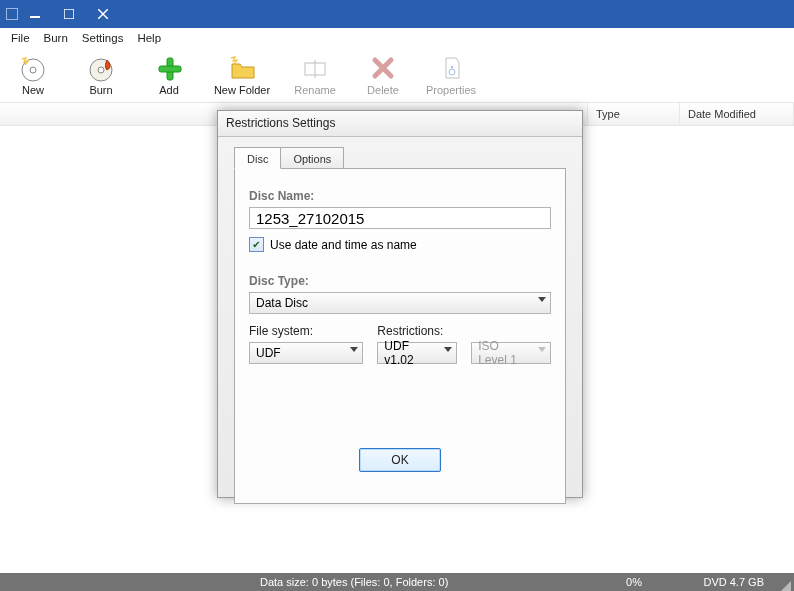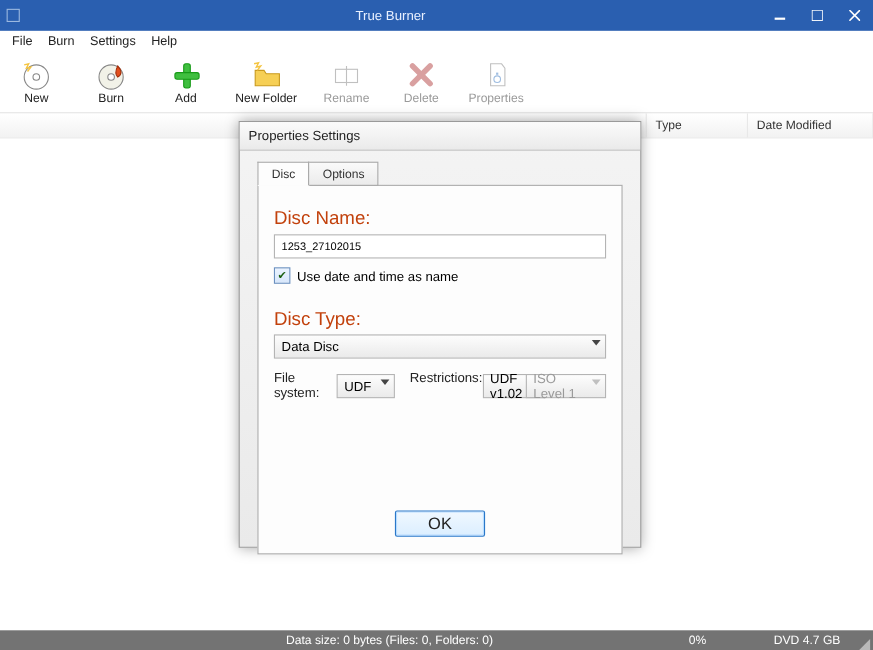--- a/index.html
+++ b/index.html
@@ -26,42 +26,41 @@
   .status-media{position:absolute;right:30px;}
   .status-tri{position:absolute;right:3px;bottom:0;width:0;height:0;border-right:10px solid rgba(255,255,255,0.5);border-top:10px solid transparent;}
 
   .overlay{position:absolute;left:217px;top:110px;width:364px;height:386px;background:linear-gradient(#f4f4f4,#eaeaea);border:1px solid #9a9a9a;box-shadow:0 0 12px rgba(0,0,0,.35);padding:0;}
   .dlg-title{height:25px;background:linear-gradient(#fbfbfb,#eaeaea);border-bottom:1px solid #c0c0c0;padding:0 8px;font-size:12px;line-height:25px;font-weight:500;color:#222;}
   .dlg-body{padding:10px 16px;position:relative;height:calc(100% - 25px);box-sizing:border-box;}
   .tabs{display:flex;height:22px;position:relative;z-index:2;}
   .tab{padding:0 12px;line-height:22px;border:1px solid #aaa;background:linear-gradient(#fafafa,#ebebeb);font-size:11px;color:#333;margin-right:-1px;}
   .tab.active{background:#fdfdfd;border-bottom-color:#fdfdfd;position:relative;}
   .tabpanel{border:1px solid #aaa;background:#fdfdfd;margin-top:-1px;padding:14px 14px 60px;min-height:260px;position:relative;}
-  .lbl{font-weight:normal;font-size:17px;color:#c2410c;margin-top:6px;}
-  .field{width:100%;height:22px;border:1px solid #b4b4b4;background:#fff;padding:0 6px;font-size:10px;box-sizing:border-box;margin-top:4px;}
+  .lbl{font-weight:bold;font-size:12px;color:#737373;margin-top:6px;}
+  .field{width:100%;height:22px;border:1px solid #b4b4b4;background:#fff;padding:0 6px;font-size:15px;box-sizing:border-box;margin-top:4px;}
   .chkrow{display:flex;align-items:center;gap:6px;margin-top:8px;}
   .chkbox{width:13px;height:13px;border:1px solid #6a8fbf;background:linear-gradient(#eaf3ff,#d8e7fb);display:flex;align-items:center;justify-content:center;font-size:10px;color:#1a5f0f;}
   .sel{height:22px;border:1px solid #b4b4b4;background:linear-gradient(#fdfdfd,#eaeaea);padding:0 20px 0 6px;font-size:12px;box-sizing:border-box;display:flex;align-items:center;position:relative;cursor:default;}
   .sel .arrow{position:absolute;right:4px;top:4px;border-left:4px solid transparent;border-right:4px solid transparent;border-top:5px solid #444;}
   .sel.disabled{color:#9a9a9a;}
   .sel.disabled .arrow{border-top-color:#c0c0c0;}
   .row3{display:flex;gap:14px;margin-top:6px;}
-  .col3{display:flex;}
+  .col3{display:flex;flex-direction:column;}
   .plain-lbl{font-size:12px;color:#222;}
-  .okbtn{position:absolute;left:50%;transform:translateX(-50%);bottom:10px;width:80px;height:22px;border:1px solid #2a78c9;background:linear-gradient(#f0f8ff,#dbeeff);font-size:15px;color:#222;border-radius:2px;display:flex;align-items:center;justify-content:center;box-shadow:inset 0 0 0 1px #b7dcff;}
+  .okbtn{position:absolute;left:50%;transform:translateX(-50%);bottom:26px;width:80px;height:22px;border:1px solid #2a78c9;background:linear-gradient(#f0f8ff,#dbeeff);font-size:12px;color:#222;border-radius:2px;display:flex;align-items:center;justify-content:center;box-shadow:inset 0 0 0 1px #b7dcff;}
   .sml{font-size:12px;}
 </style>
 </head>
 <body>
 
 <div class="window">
 
   <div class="titlebar">
     <div class="title-handle"></div>
-    <div class="title-text">True Burner</div>
     <div class="winbtns">
       <div class="winbtn">
         <svg width="10" height="10" viewBox="0 0 10 10">
             <rect x="0" y="7" width="10" height="2" fill="#fff"></rect>
           </svg>
       </div>
       <div class="winbtn">
         <svg width="10" height="10" viewBox="0 0 10 10">
             <rect x="0" y="0" width="10" height="10" fill="none" stroke="#fff" stroke-width="1.5"></rect>
           </svg>
@@ -145,21 +144,21 @@
   <div class="listbody"></div>
 
   <div class="statusbar">
     <span class="status-center">Data size: 0 bytes (Files: 0, Folders: 0)</span>
     <span class="status-pct">0%</span>
     <span class="status-media">DVD 4.7 GB</span>
     <div class="status-tri"></div>
   </div>
 
   <div class="overlay">
-    <div class="dlg-title">Properties Settings</div>
+    <div class="dlg-title">Restrictions Settings</div>
     <div class="dlg-body">
       <div class="tabs">
         <div class="tab active">Disc</div>
         <div class="tab">Options</div>
       </div>
       <div class="tabpanel">
 
         <div class="lbl">Disc Name:</div>
         <input class="field" value="1253_27102015" style="">
 

